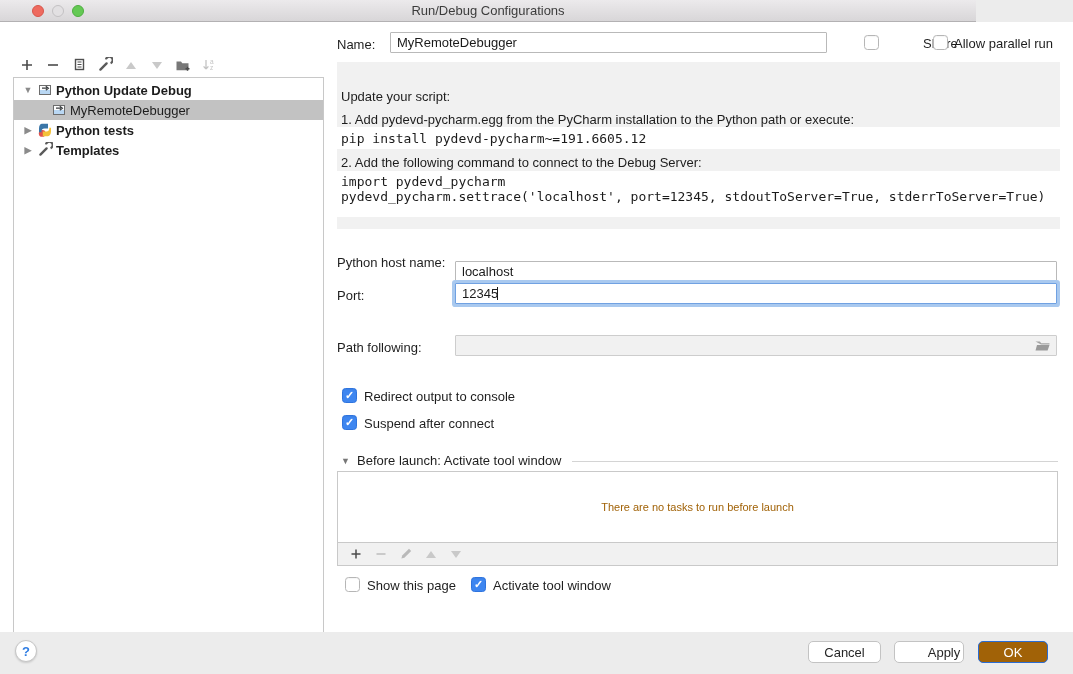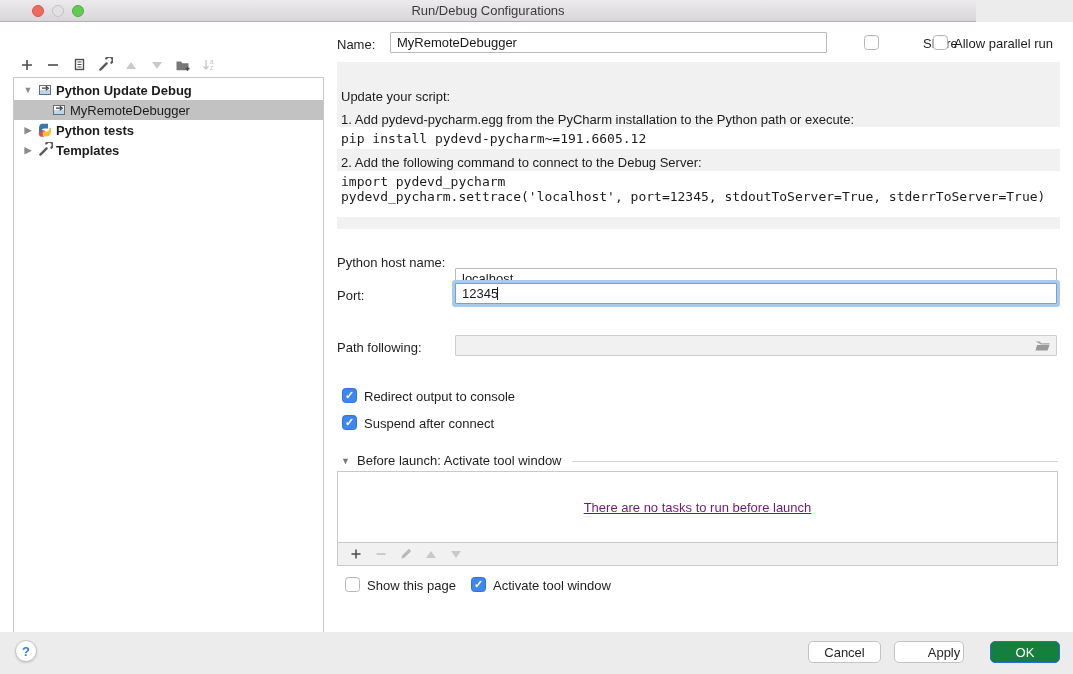--- a/index.html
+++ b/index.html
@@ -54,34 +54,34 @@
   .cb { position:absolute; width:15px; height:15px; border-radius:3.5px; background:#fff;
     border:1px solid #b6b6b6; box-shadow:inset 0 1px 1px rgba(0,0,0,.04); }
   .cb.checked { background:#3e86f0; border-color:#2f74de; color:#fff; font-size:11px; font-weight:700;
     display:flex; align-items:center; justify-content:center; }
 
   
   .bl-chev { position:absolute; font-size:9px; color:#777; }
   .bl-line { position:absolute; height:1px; background:#d4d4d4; }
   .tasks-box { position:absolute; left:337px; top:471px; width:721px; height:72px;
     background:#fff; border:1px solid #c9c9c9; display:flex; align-items:center; justify-content:center; }
-  .tasks-empty { font-size:13px; color:#701a75;text-decoration:underline; }
+  .tasks-empty { font-size:11px; color:#a16207; }
   .tasks-toolbar { position:absolute; left:337px; top:543px; width:721px; height:23px;
     background:#f1f1f1; border:1px solid #c9c9c9; border-top:none; display:flex; align-items:center; padding-left:5px; }
   .tasks-toolbar .tbtn { width:25px; height:20px; }
 
   
   .footer { position:absolute; left:0; top:632px; width:1073px; height:42px; background:#ececec; }
   .help-btn { position:absolute; left:15px; top:8px; width:22px; height:22px; border-radius:50%;
     background:#fff; border:1px solid #c6c6c6; box-shadow:0 1px 2px rgba(0,0,0,.15);
     color:#2f7de3; font-size:13px; font-weight:700; display:flex; align-items:center; justify-content:center; }
   .btn { position:absolute; top:9px; height:22px; border-radius:5px; font-size:13px;
     display:flex; align-items:center; justify-content:center; cursor:default; }
   .btn.plain { background:#ffffff; border:1px solid #c3c3c3; color:#262626; }
-  .btn.primary { background:#15803d; border:1px solid #2a6cd4; color:#ffffff;margin-left:12px; }
+  .btn.primary { background:#a16207; border:1px solid #2a6cd4; color:#ffffff; }
 
   .tri-up { width:0; height:0; border-left:5px solid transparent; border-right:5px solid transparent; border-bottom:7px solid #c9c9c9; }
   .tri-down { width:0; height:0; border-left:5px solid transparent; border-right:5px solid transparent; border-top:7px solid #c9c9c9; }
 </style>
 </head>
 <body>
 
 <div>
 
   <div class="titlebar">
@@ -210,21 +210,21 @@
         <span class="code">pip install pydevd-pycharm~=191.6605.12</span>
       </div>
       <div class="desc-line" style="top:93px;">2. Add the following command to connect to the Debug Server:</div>
       <div class="code-band" style="top:109px; height:46px; padding-top:3px;">
         <div class="code">import pydevd_pycharm</div>
         <div class="code">pydevd_pycharm.settrace('localhost', port=12345, stdoutToServer=True, stderrToServer=True)</div>
       </div>
     </div>
 
     <div class="label" style="left:337px; top:233px;">Python host name:</div>
-    <input class="txt" style="left: 455px; top: 246px; width: 602px;" value="localhost">
+    <input class="txt" style="left: 455px; top: 239px; width: 602px;" value="localhost">
     <div class="label" style="left:337px; top:266px;">Port:</div>
     <input class="txt focused" style="left: 455px; top: 261px; width: 602px;" value="12345">
     <div class="caret" style="left:497px; top:265px;"></div>
 
     <div class="label" style="left:337px; top:318px;">Path following:</div>
     <input class="txt disabled" style="left: 455px; top: 313px; width: 602px;" value="">
     <div class="abs" style="left:1034px; top:316px;">
       <span><svg width="17" height="15">
             <path d="M1.5 3.5h4.4l1.3 1.7h8.3v1.3H7z" fill="#a4a4a4"></path>
             <path d="M3 7h12.5l-1.9 5.5H1.5z" fill="#9a9a9a"></path>

